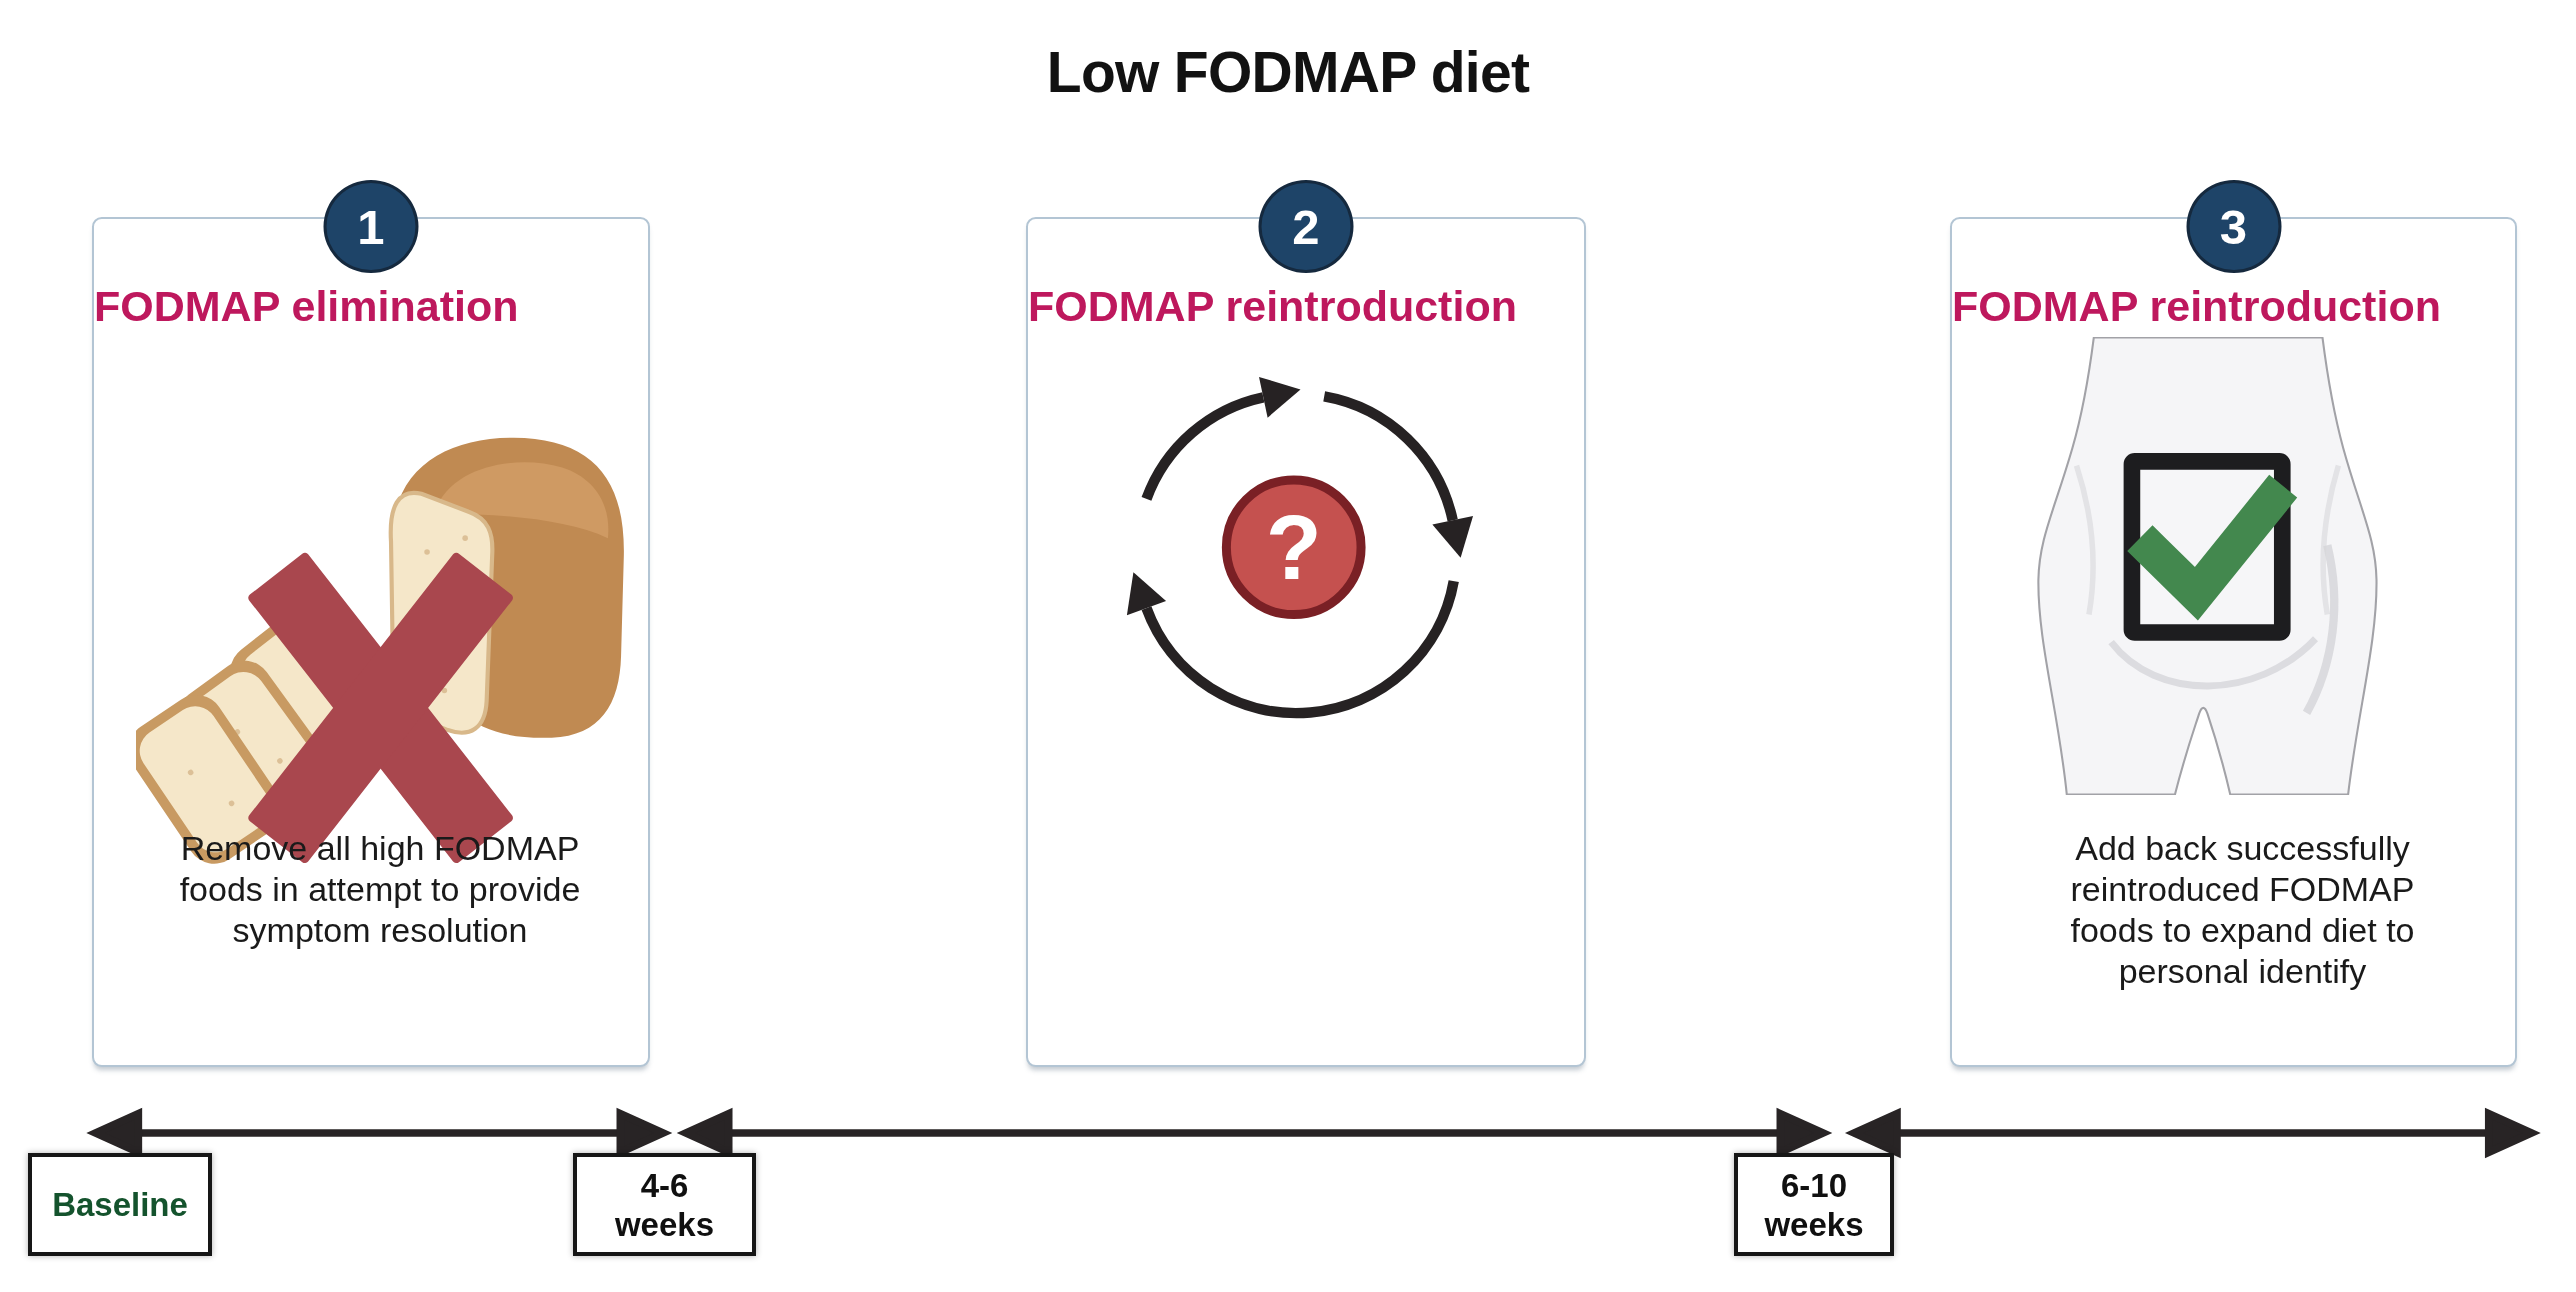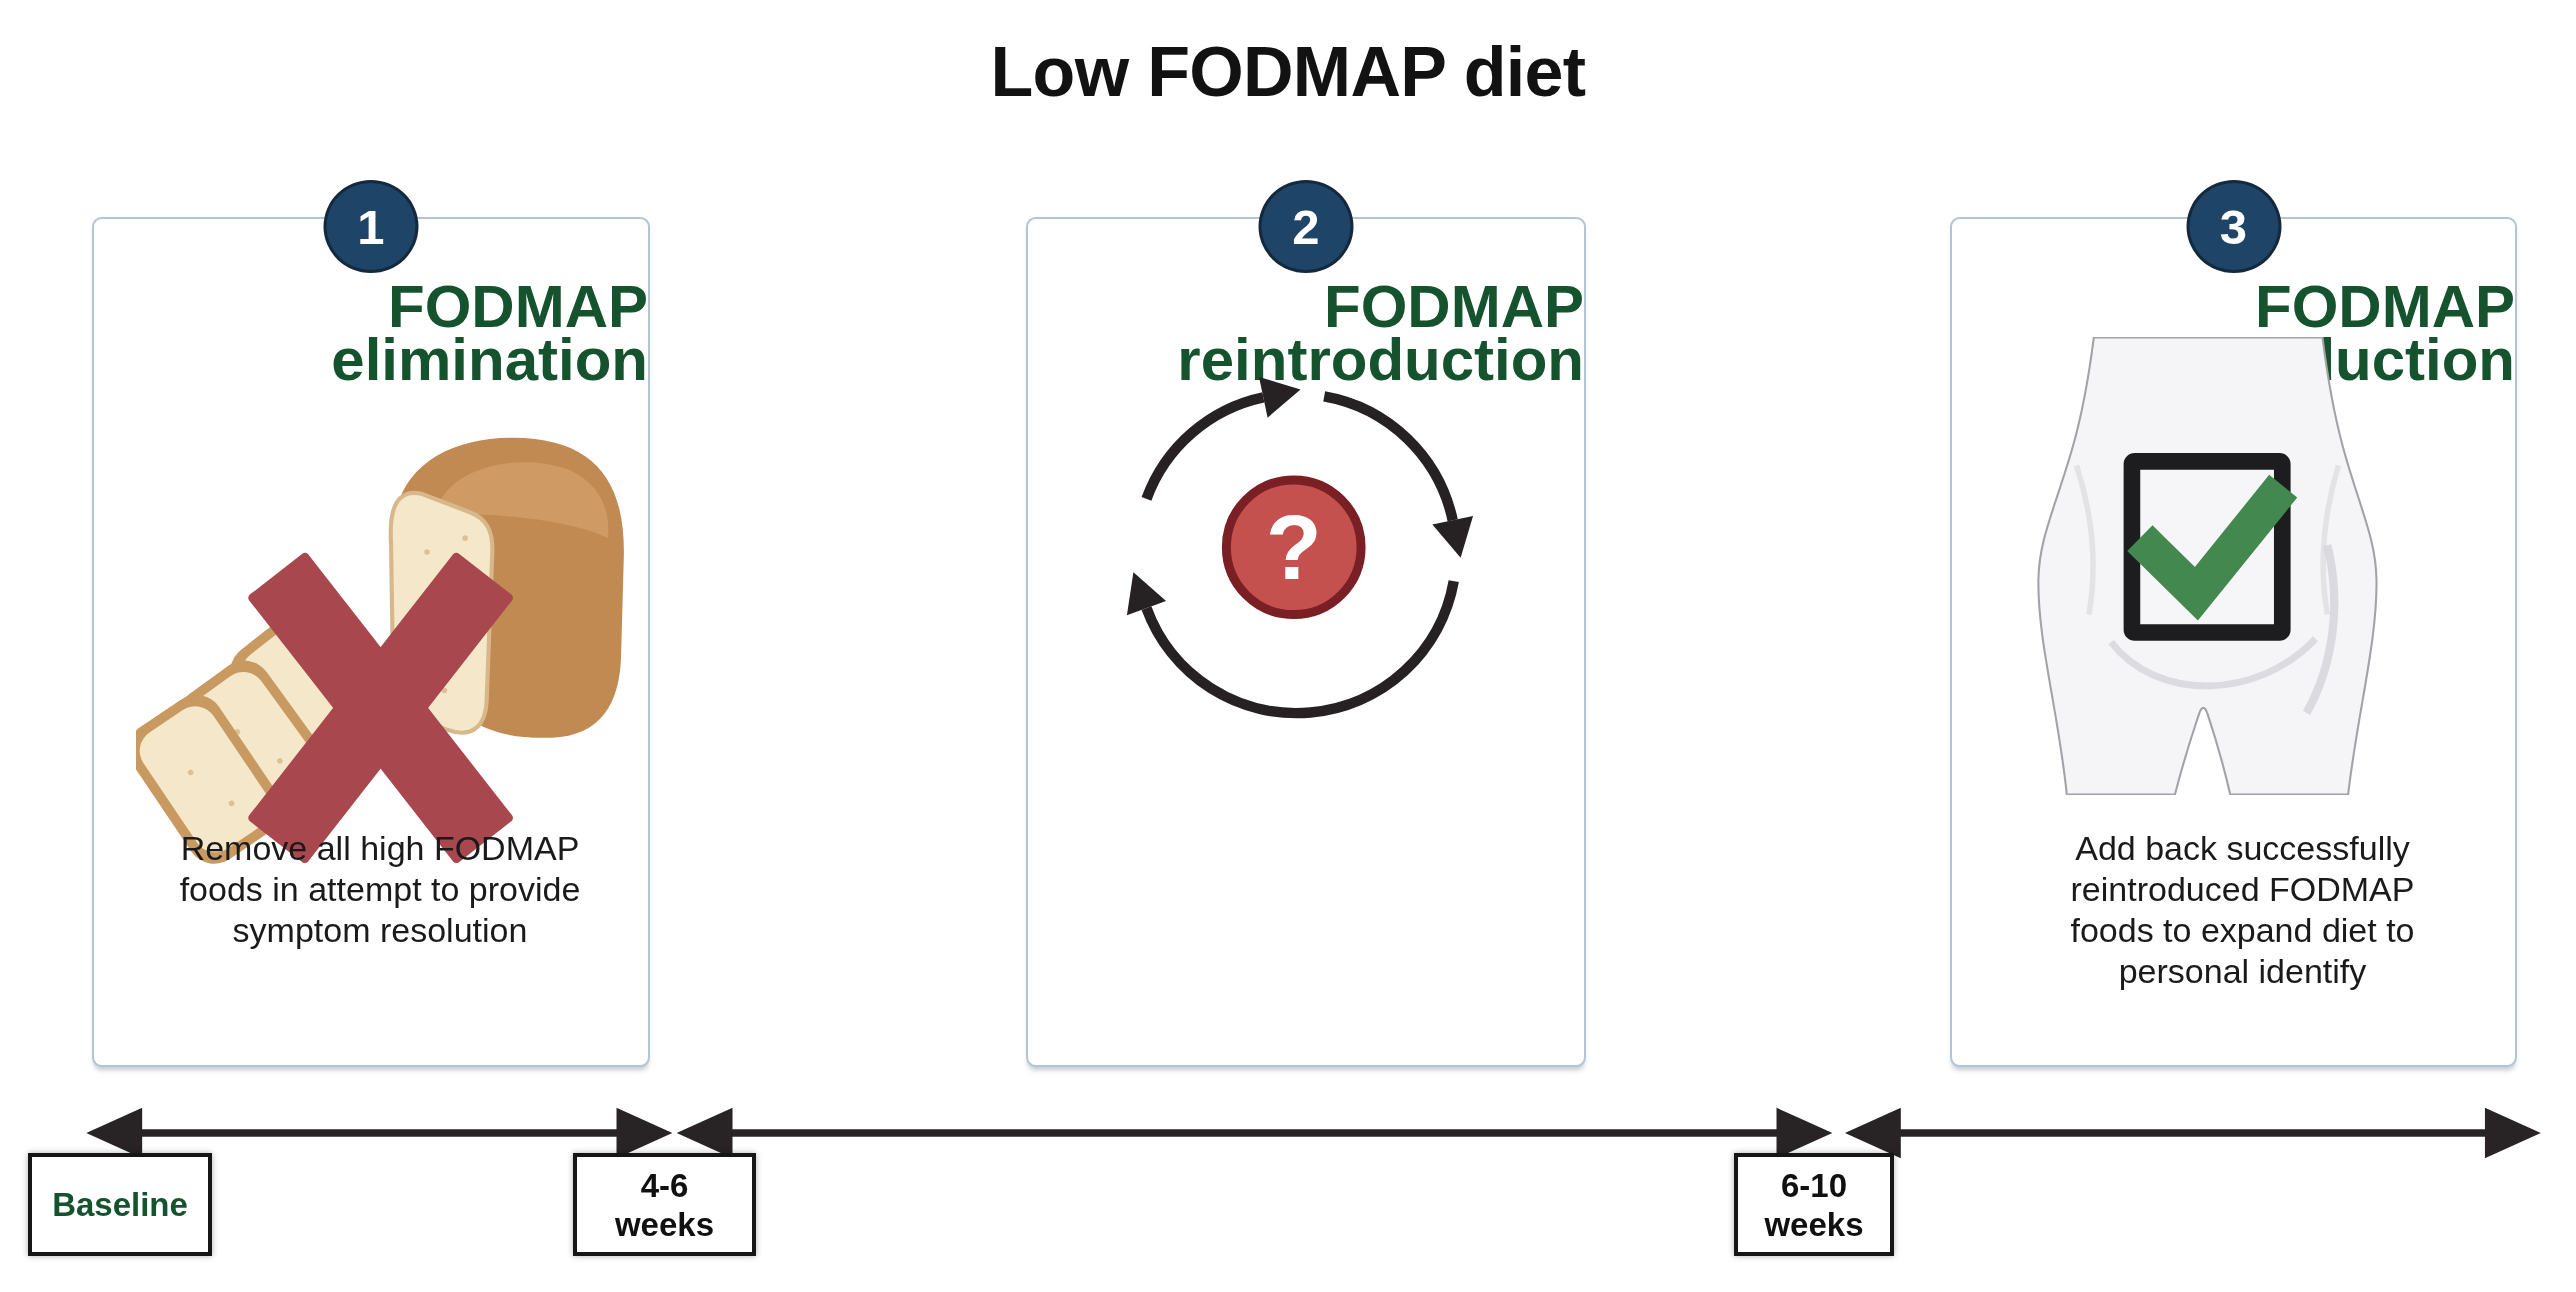--- a/index.html
+++ b/index.html
@@ -2,41 +2,41 @@
 <html style="font-size:11px"><head>
 <meta charset="utf-8">
 <style>
   html,body { margin:0; padding:0; background:#ffffff; }
   .canvas {
     position:relative; width:2576px; height:1293px; background:#ffffff;
     font-family:"Liberation Sans", sans-serif; overflow:hidden; color:#151515;
   }
   .main-title {
     position:absolute; top:23.6px; left:0; width:100%;
-    text-align:center; font-size:70px; line-height:97px; font-weight:bold;
+    text-align:center; font-size:57px; line-height:97px; font-weight:bold;
     color:#121212; letter-spacing:-0.7px;
   }
   .card {
     position:absolute; top:217px; height:850px; background:#ffffff;
     border:2.1px solid #b3c5d4; border-radius:9.7px; box-sizing:border-box;
     box-shadow:0 4.9px 4.9px -2.8px rgba(120,135,150,0.45);
   }
   .card.c1 { left:92px; width:558px; }
   .card.c2 { left:1026px; width:560px; }
   .card.c3 { left:1950px; width:567px; }
   .badge {
     position:absolute; top:-39px; left:50%; transform:translateX(-50%);
     width:89px; height:87px; border-radius:50%;
     background:#1e4468; border:3.5px solid #15293e; box-sizing:content-box;
     display:flex; align-items:center; justify-content:center;
     color:#ffffff; font-size:49px; font-weight:bold;
   }
   .card-title {
     position:absolute; top:61px; left:0; width:100%;
-    text-align:right; font-size:60px; line-height:53px; font-weight:bold; color:#14532d;
+    text-align:left; font-size:43px; line-height:53px; font-weight:bold; color:#be185d;
   }
   .card-body {
     position:absolute; top:609px; left:9px; width:100%;
     text-align:center; font-size:34px; line-height:41px; color:#1a1a1a;
     white-space:pre-line;
   }
   .illus { position:absolute; }
   .c1-illus { left:42px;  top:208px; }
   .c2-illus { left:88px; top:154px; }
   .c3-illus { left:76px; top:118px; }

